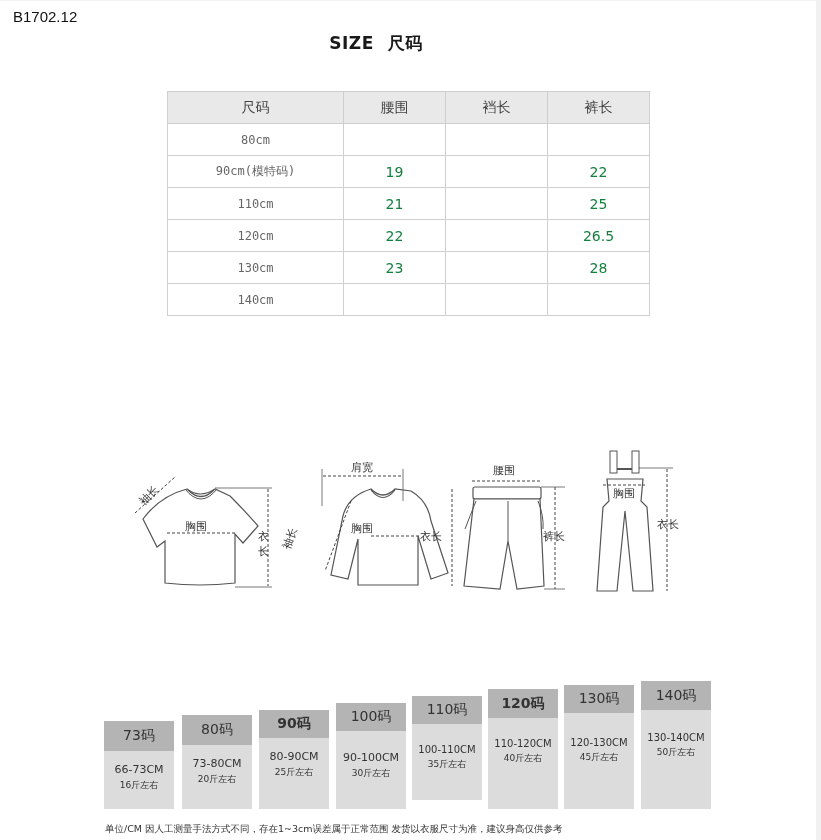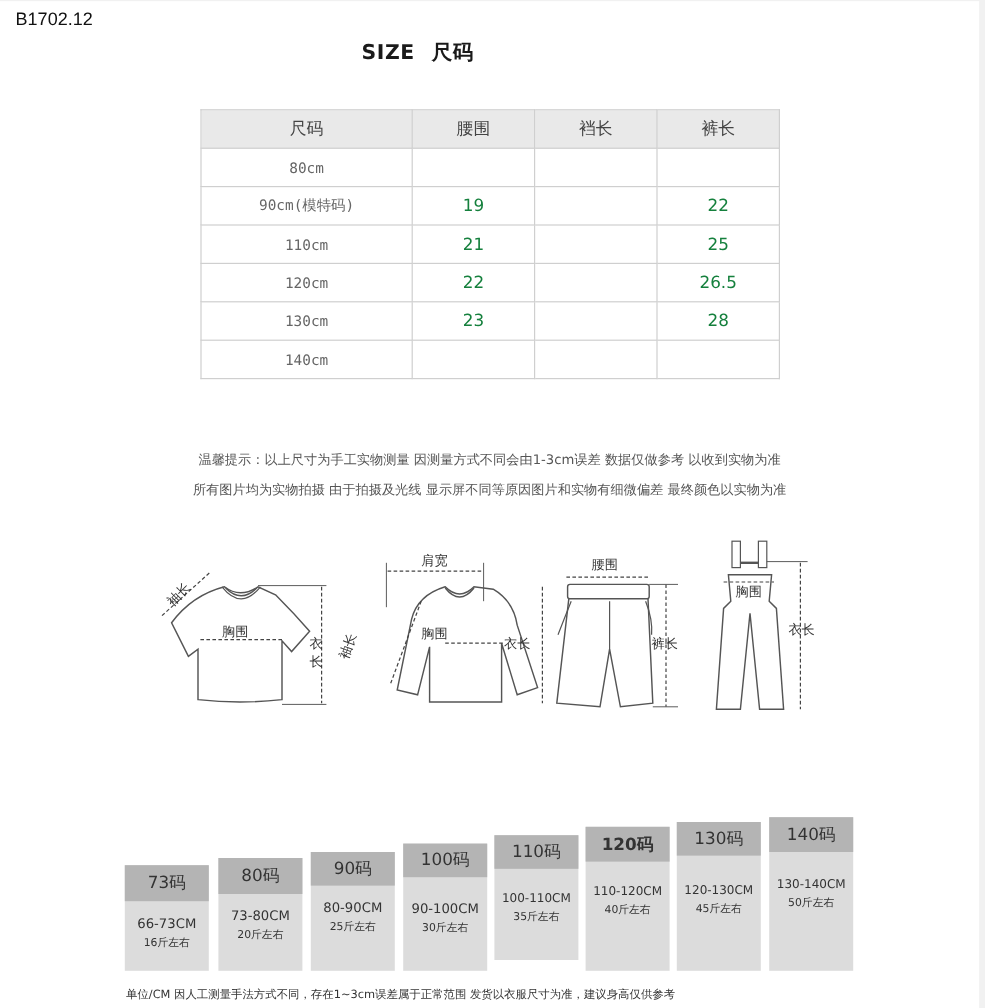--- a/index.html
+++ b/index.html
@@ -12,21 +12,21 @@
     .page {
       position: absolute; left: 0; top: 1px; width: 816px; height: 839px;
       background: #ffffff;
     }
     .product-code {
       position: absolute; left: 13px; top: 7px;
       font-family: "Liberation Sans", sans-serif; font-size: 15px; color: #111;
     }
     .size-title {
       position: absolute; left: 0; width: 696px; top: 31px; text-align: center;
-      font-size: 17px; font-weight: bold; color: #1a1a1a; letter-spacing: 0.5px;
+      font-size: 17px; font-weight: bold; color: #1a1a1a; letter-spacing: 0.5px; padding-left: 28px;
     }
     .size-title span + span { margin-left: 14px; }
 
     table.size-table {
       position: absolute; left: 167px; top: 90px; width: 482px;
       border-collapse: collapse; table-layout: fixed;
       font-size: 13px; color: #444;
     }
     table.size-table th, table.size-table td {
       border: 1px solid #cfcfcf; text-align: center; padding: 0; height: 31px;
@@ -118,24 +118,20 @@
       </tr>
       <tr>
         <td class="col-size">140cm</td>
         <td class="col-num"></td>
         <td class="col-num"></td>
         <td class="col-num"></td>
       </tr>
     </tbody>
   </table>
 
-  <div class="notes">
-    <div>温馨提示：以上尺寸为手工实物测量  因测量方式不同会由1-3cm误差  数据仅做参考  以收到实物为准</div>
-    <div>所有图片均为实物拍摄  由于拍摄及光线  显示屏不同等原因图片和实物有细微偏差  最终颜色以实物为准</div>
-  </div>
 
   <div class="diagrams">
 
     <div class="diagram" style="left:125px;">
       <svg width="150" height="160" viewBox="0 0 150 160">
         <path d="M62 48 Q75 58 90 48 L105 55 Q120 70 133 85 L118 102 L110 93 L110 142 Q75 146 40 142 L40 100 L32 106 L18 78 Q35 55 62 48 Z" fill="#fff" stroke="#555" stroke-width="1.2"></path>
         <path d="M63 49 Q76 62 89 49" fill="none" stroke="#555" stroke-width="1.2"></path>
         <path d="M60 48 Q76 68 92 48" fill="none" stroke="#555" stroke-width="1"></path>
         <line x1="42" y1="92" x2="110" y2="92" stroke="#444" stroke-dasharray="3,2"></line>
         <line x1="10" y1="72" x2="50" y2="36" stroke="#444" stroke-dasharray="3,2"></line>
@@ -201,21 +197,21 @@
       <div class="bhead" style="height:30px;">73码</div>
       <div class="brange">66-73CM</div>
       <div class="bweight">16斤左右</div>
     </div>
     <div class="block" style="left:182px;top:714px;height:94px;">
       <div class="bhead" style="height:30px;">80码</div>
       <div class="brange">73-80CM</div>
       <div class="bweight">20斤左右</div>
     </div>
     <div class="block" style="left:259px;top:709px;height:99px;">
-      <div class="bhead" style="height:28px;">90码</div>
+      <div class="bhead" style="height:28px;font-weight:bold;">90码</div>
       <div class="brange">80-90CM</div>
       <div class="bweight">25斤左右</div>
     </div>
     <div class="block" style="left:336px;top:702px;height:106px;">
       <div class="bhead" style="height:28px;">100码</div>
       <div class="brange" style="margin-top:20px;">90-100CM</div>
       <div class="bweight">30斤左右</div>
     </div>
     <div class="block" style="left:412px;top:695px;height:104px;">
       <div class="bhead" style="height:28px;">110码</div>

